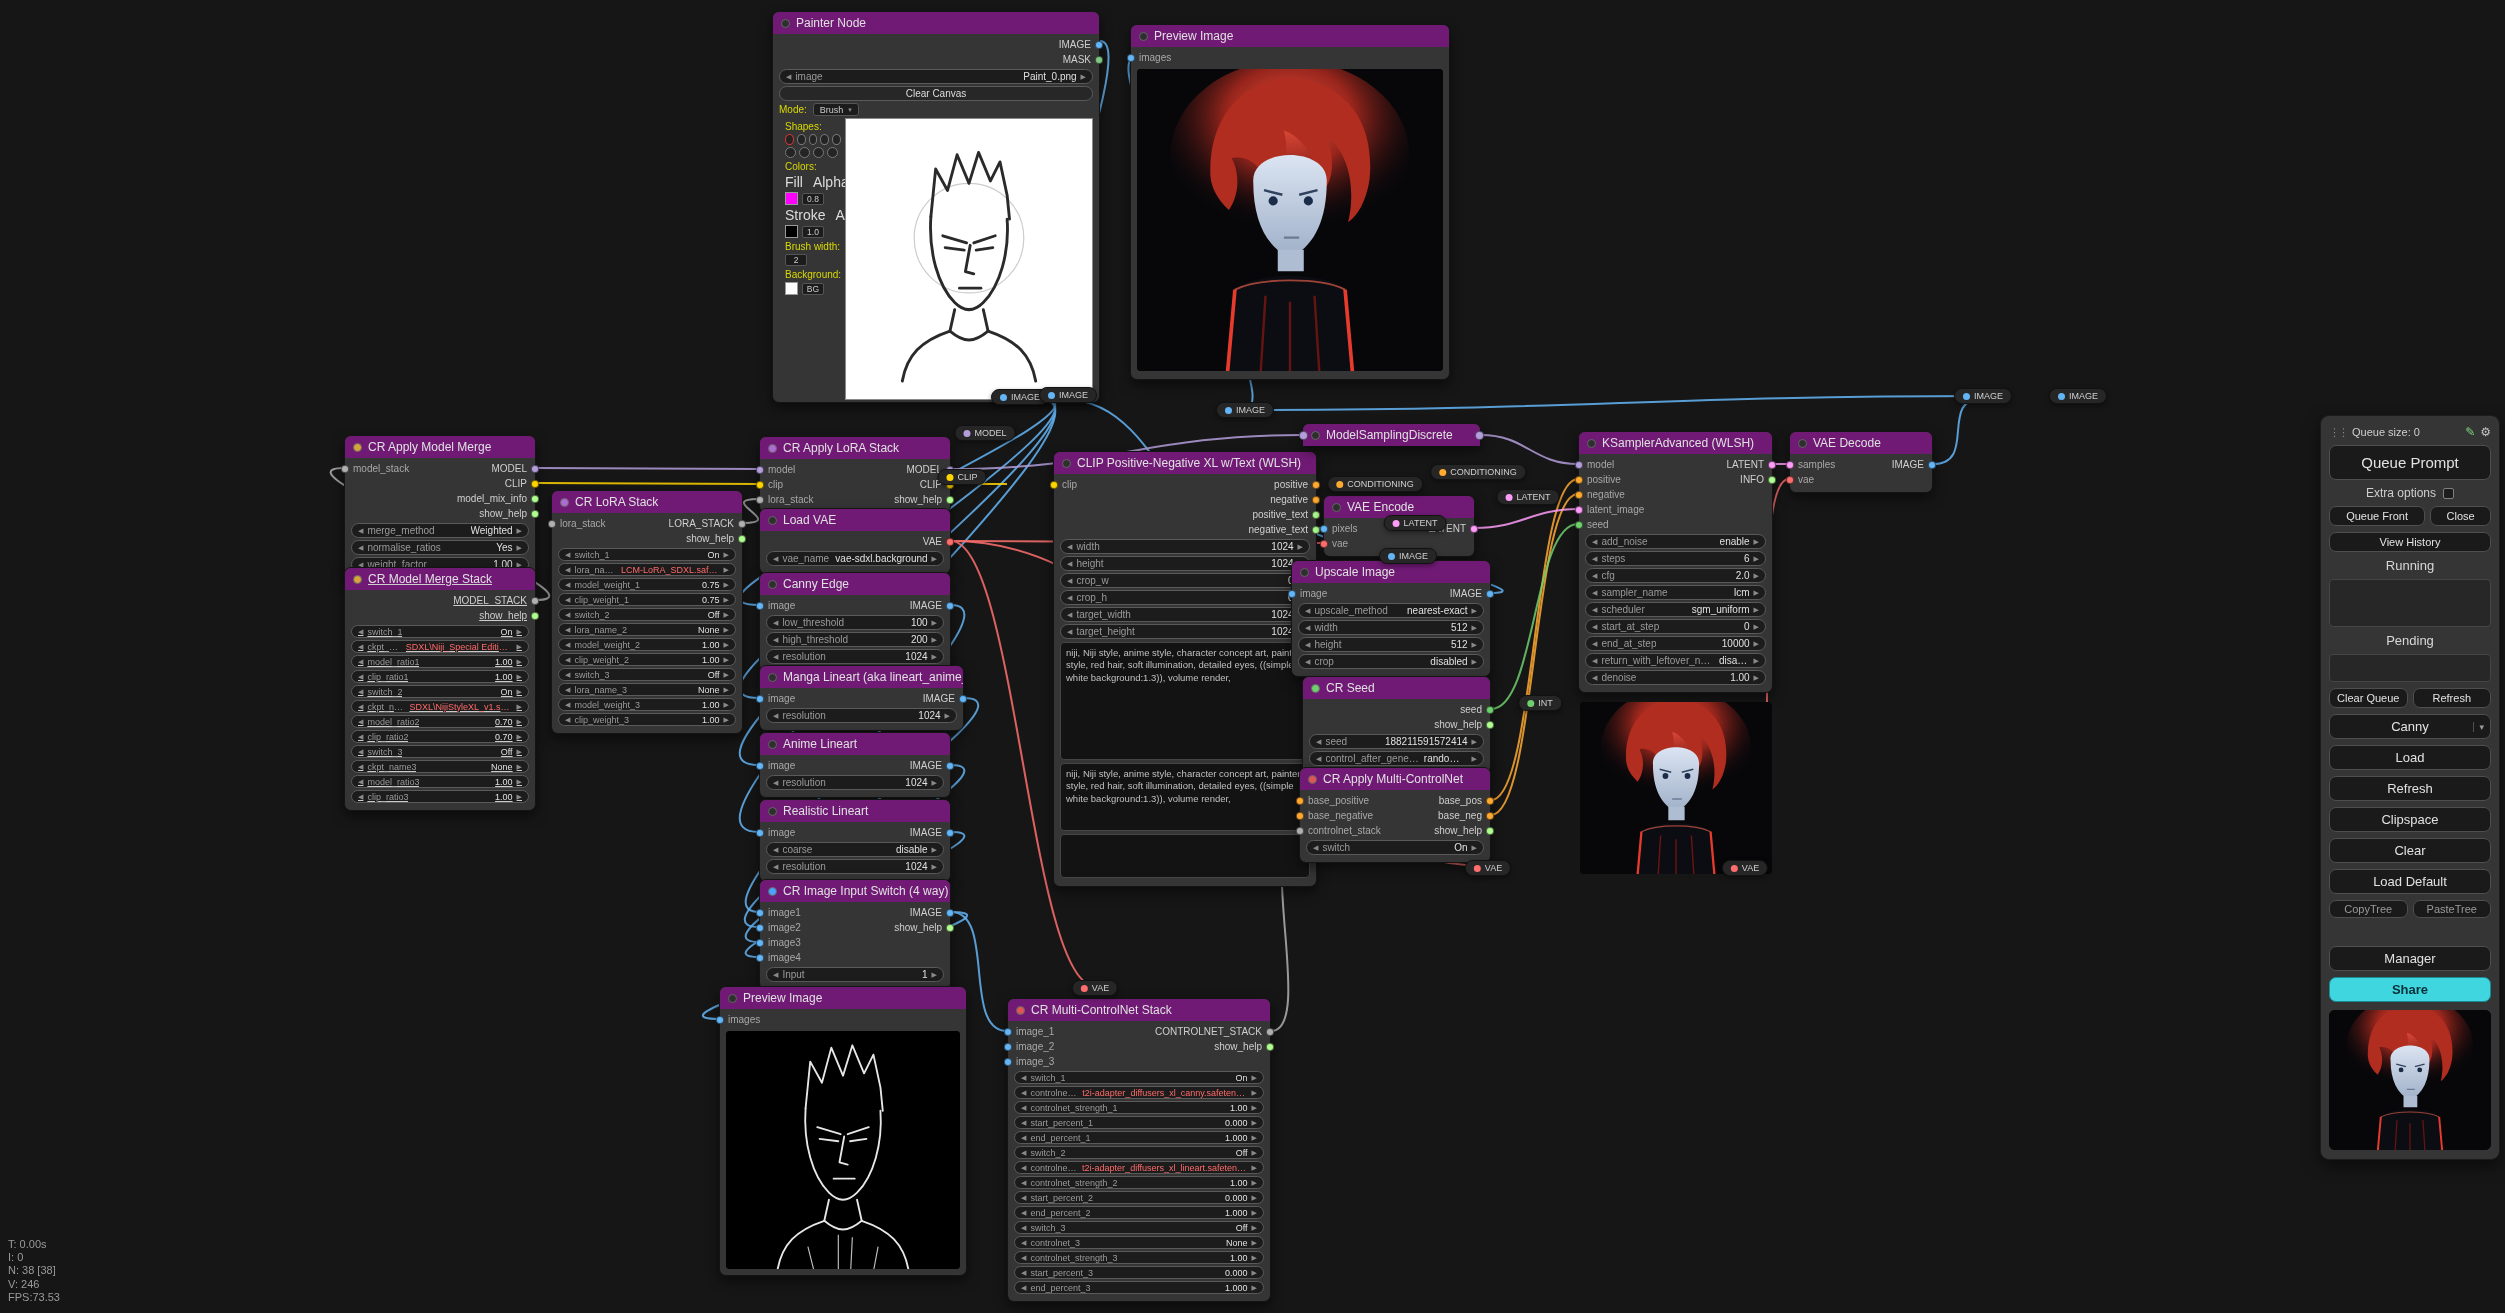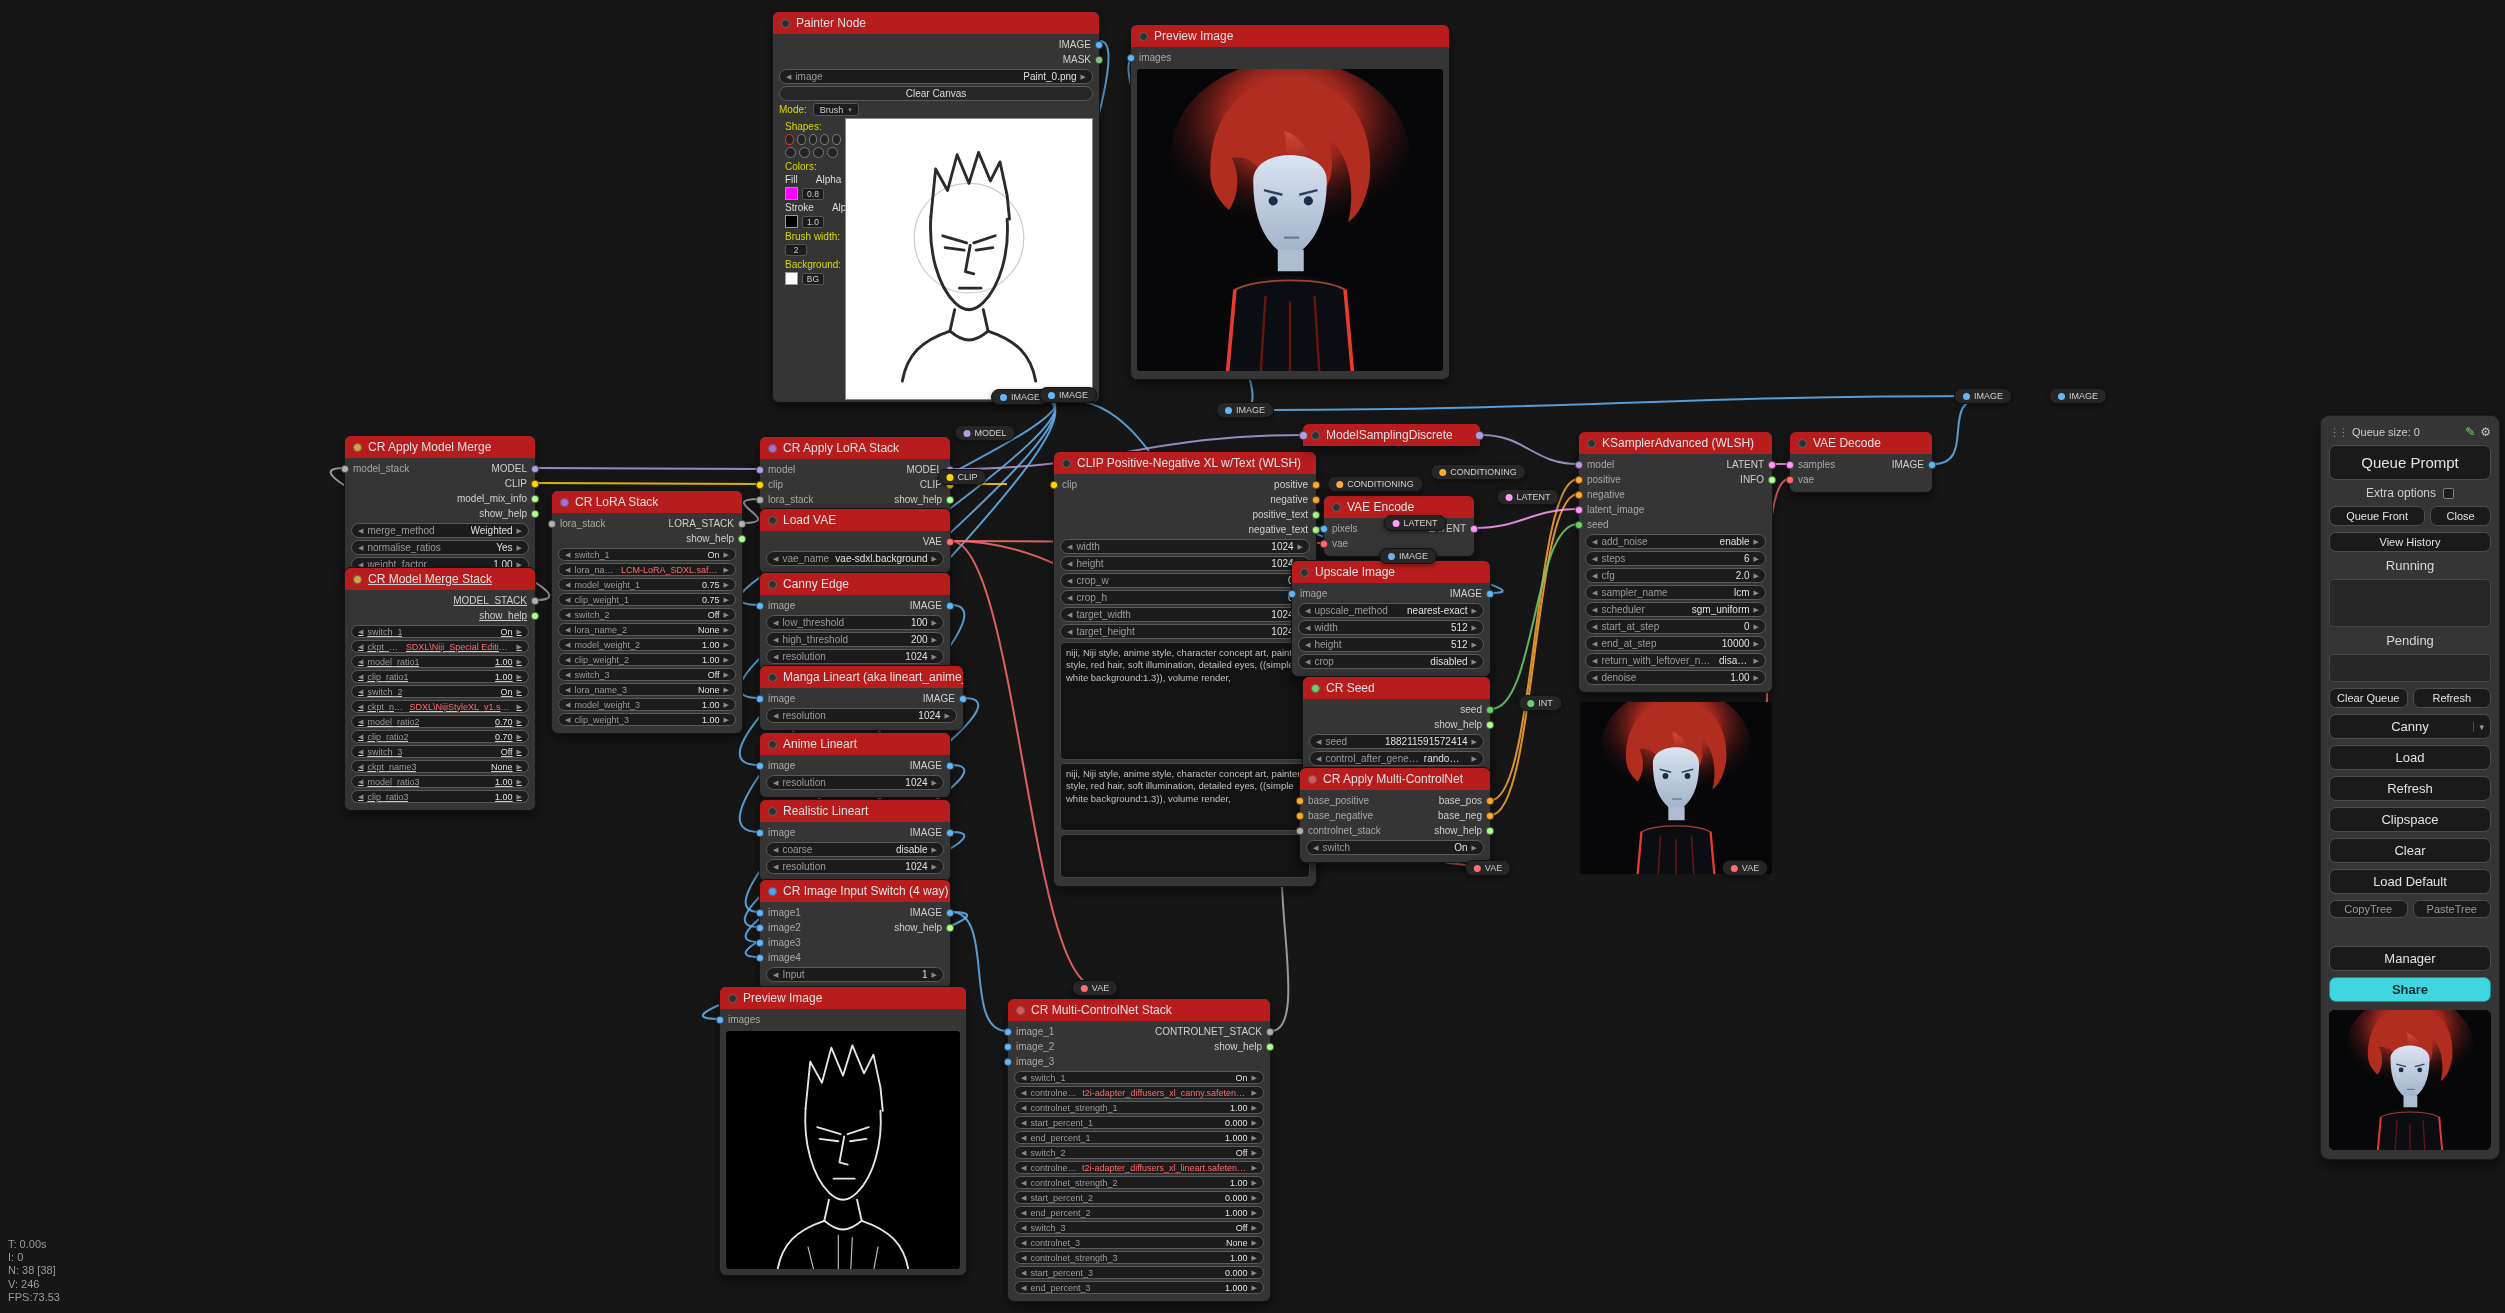--- a/index.html
+++ b/index.html
@@ -5,21 +5,21 @@
   *{margin:0;padding:0;box-sizing:border-box}
   html,body{background:#161616}
   body{width:2505px;height:1313px;overflow:hidden;position:relative;font-family:"Liberation Sans",sans-serif}
   #graph{position:absolute;inset:0}
   #wires{position:absolute;inset:0;z-index:1}
 
   
   .node{position:absolute;background:#353535;border:1px solid #141414;border-radius:7px;
         box-shadow:0 5px 12px rgba(0,0,0,.5);color:#ccc;z-index:2}
   .node.bare{background:none;border:none;box-shadow:none}
-  .ntitle{height:22px;background:#b91c1c;border-radius:6px 6px 0 0;display:flex;align-items:center;gap:6px;
+  .ntitle{height:22px;background:#701a75;border-radius:6px 6px 0 0;display:flex;align-items:center;gap:6px;
           padding:0 8px;color:#e0e0e0;font-size:12px;white-space:nowrap;overflow:hidden}
   .ndot{width:9px;height:9px;border-radius:50%;border:1px solid #666;background:#2f2f2f;flex:none}
   .nbody{padding:3px 0 5px}
   .srow{height:15px;display:flex;justify-content:space-between;align-items:center;font-size:10px;color:#a8a8a8}
   .sin{display:flex;align-items:center;gap:4px;margin-left:-4px;min-width:0}
   .sout{display:flex;align-items:center;gap:4px;margin-right:-4px;margin-left:auto;color:#cfcfcf}
   .sdot{width:8px;height:8px;border-radius:50%;flex:none;border:1px solid rgba(0,0,0,.55)}
   .widget{height:15px;margin:2px 6px;background:#1c1c1c;border:1px solid #5a5a5a;border-radius:9px;
           display:flex;align-items:center;padding:0 6px;font-size:10px;color:#9a9a9a;gap:4px;overflow:hidden}
   .widget .wn{white-space:nowrap;overflow:hidden;text-overflow:ellipsis}
@@ -39,21 +39,21 @@
   .prow{display:flex;align-items:center;gap:6px;margin:2px 6px}
   .plab{color:#d9d900;font-size:10px;display:block;margin:3px 6px 1px;white-space:nowrap}
   .pselect{background:#1c1c1c;border:1px solid #555;border-radius:3px;font-size:9px;color:#ccc;
            padding:0 6px;height:13px;display:inline-flex;align-items:center;gap:5px}
   .pflex{display:flex;margin:0 6px 4px;gap:4px;align-items:flex-start}
   .pleft{width:62px;flex:none}
   .pcanvas{flex:1;background:#fff;height:282px;position:relative;border:1px solid #8a8a8a;overflow:hidden}
   .pdots{display:flex;gap:3px;margin:2px 0 2px 6px}
   .pdot{width:11px;height:11px;border-radius:50%;background:#242424;border:1px solid #7a7a7a}
   .pdot.active{border-color:#d33}
-  .phdr{display:flex;gap:18px;font-size:10px;color:#ddd;margin:2px 0 0 6px}
+  .phdr{display:flex;gap:10px;font-size:14px;color:#ddd;margin:2px 0 0 6px}
   .pcr{display:flex;gap:4px;align-items:center;margin:2px 0 2px 6px}
   .psw{width:13px;height:13px;border:1px solid #999;display:inline-block;flex:none}
   .pbox{background:#1c1c1c;border:1px solid #555;border-radius:2px;min-width:22px;height:12px;font-size:8.5px;
         color:#ccc;display:inline-flex;align-items:center;justify-content:center;padding:0 3px}
 
   
   .pill{position:absolute;transform:translate(-50%,-50%);height:16px;background:#262626;border:1px solid #121212;
         border-radius:9px;display:flex;align-items:center;gap:4px;padding:0 8px;font-size:9px;color:#cfcfcf;
         z-index:4;white-space:nowrap;box-shadow:0 2px 5px rgba(0,0,0,.4)}
   .pdot2{width:7px;height:7px;border-radius:50%;flex:none}

